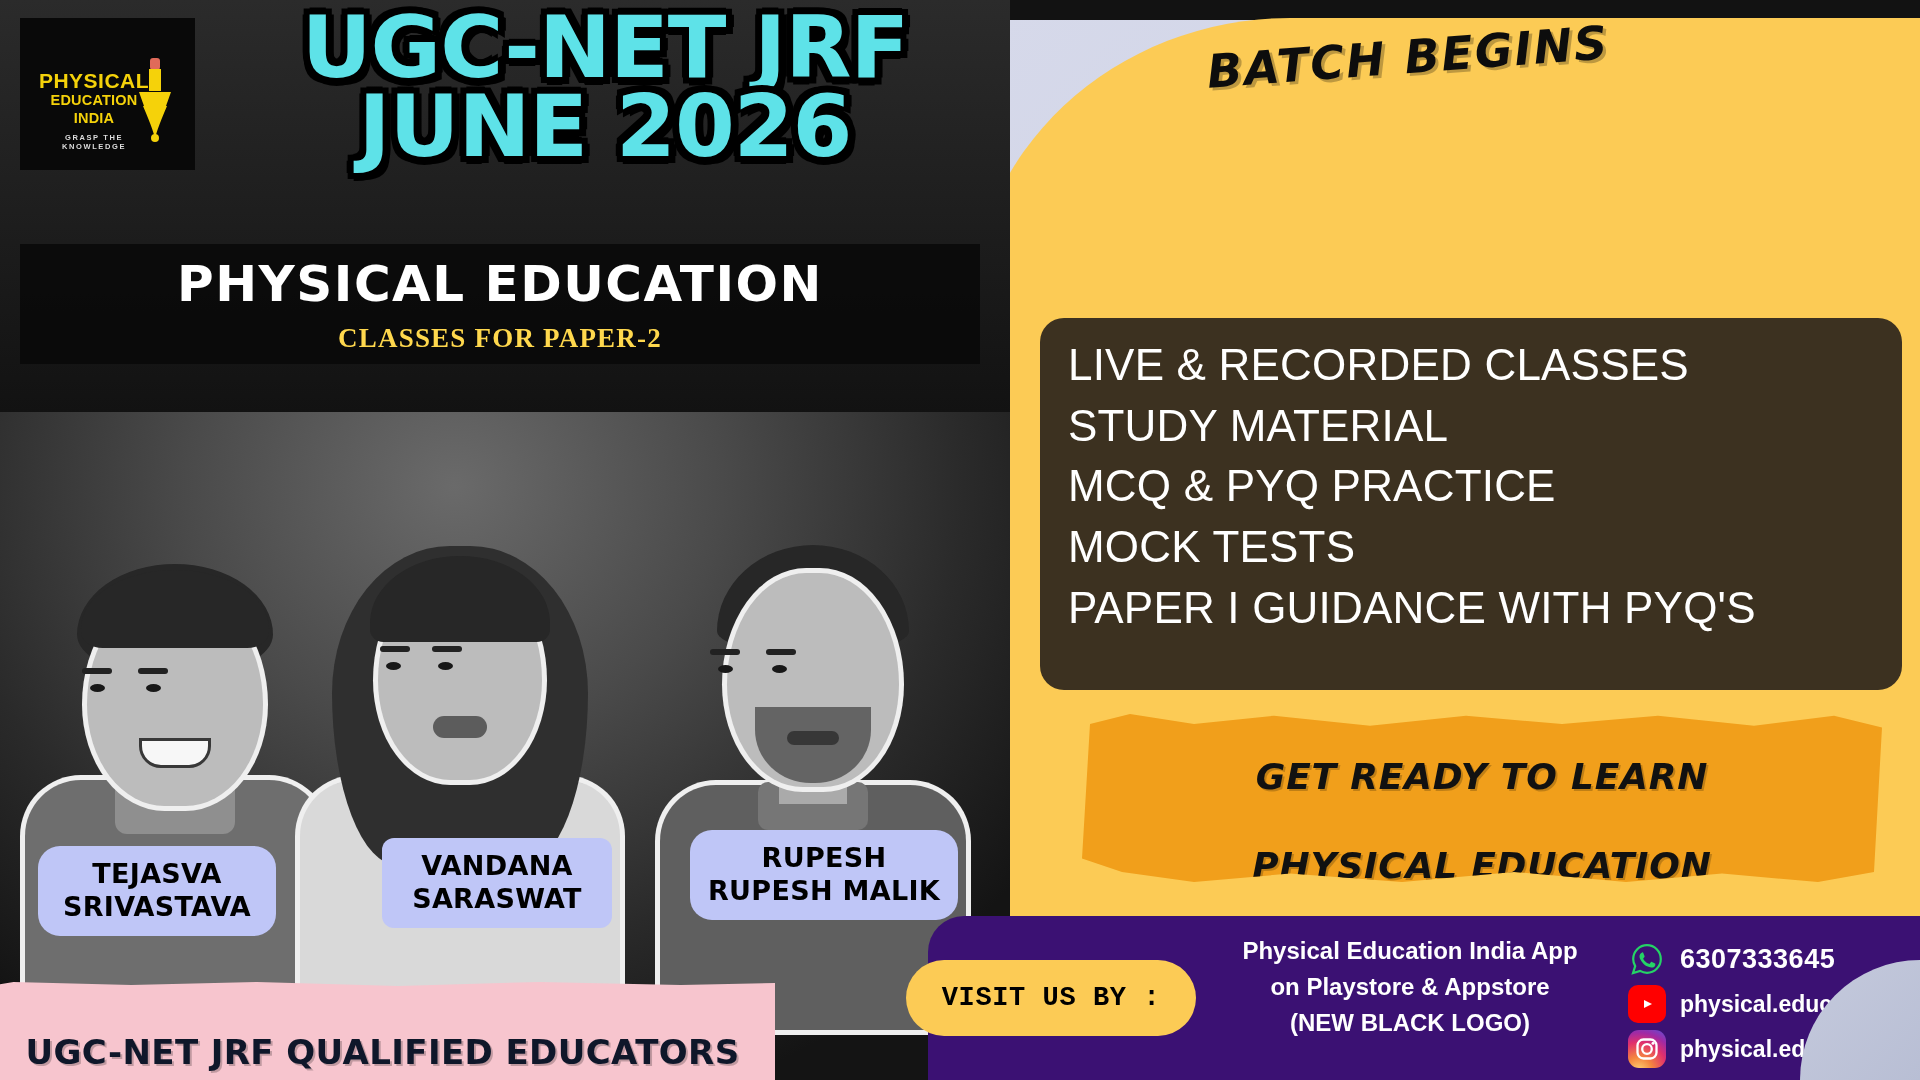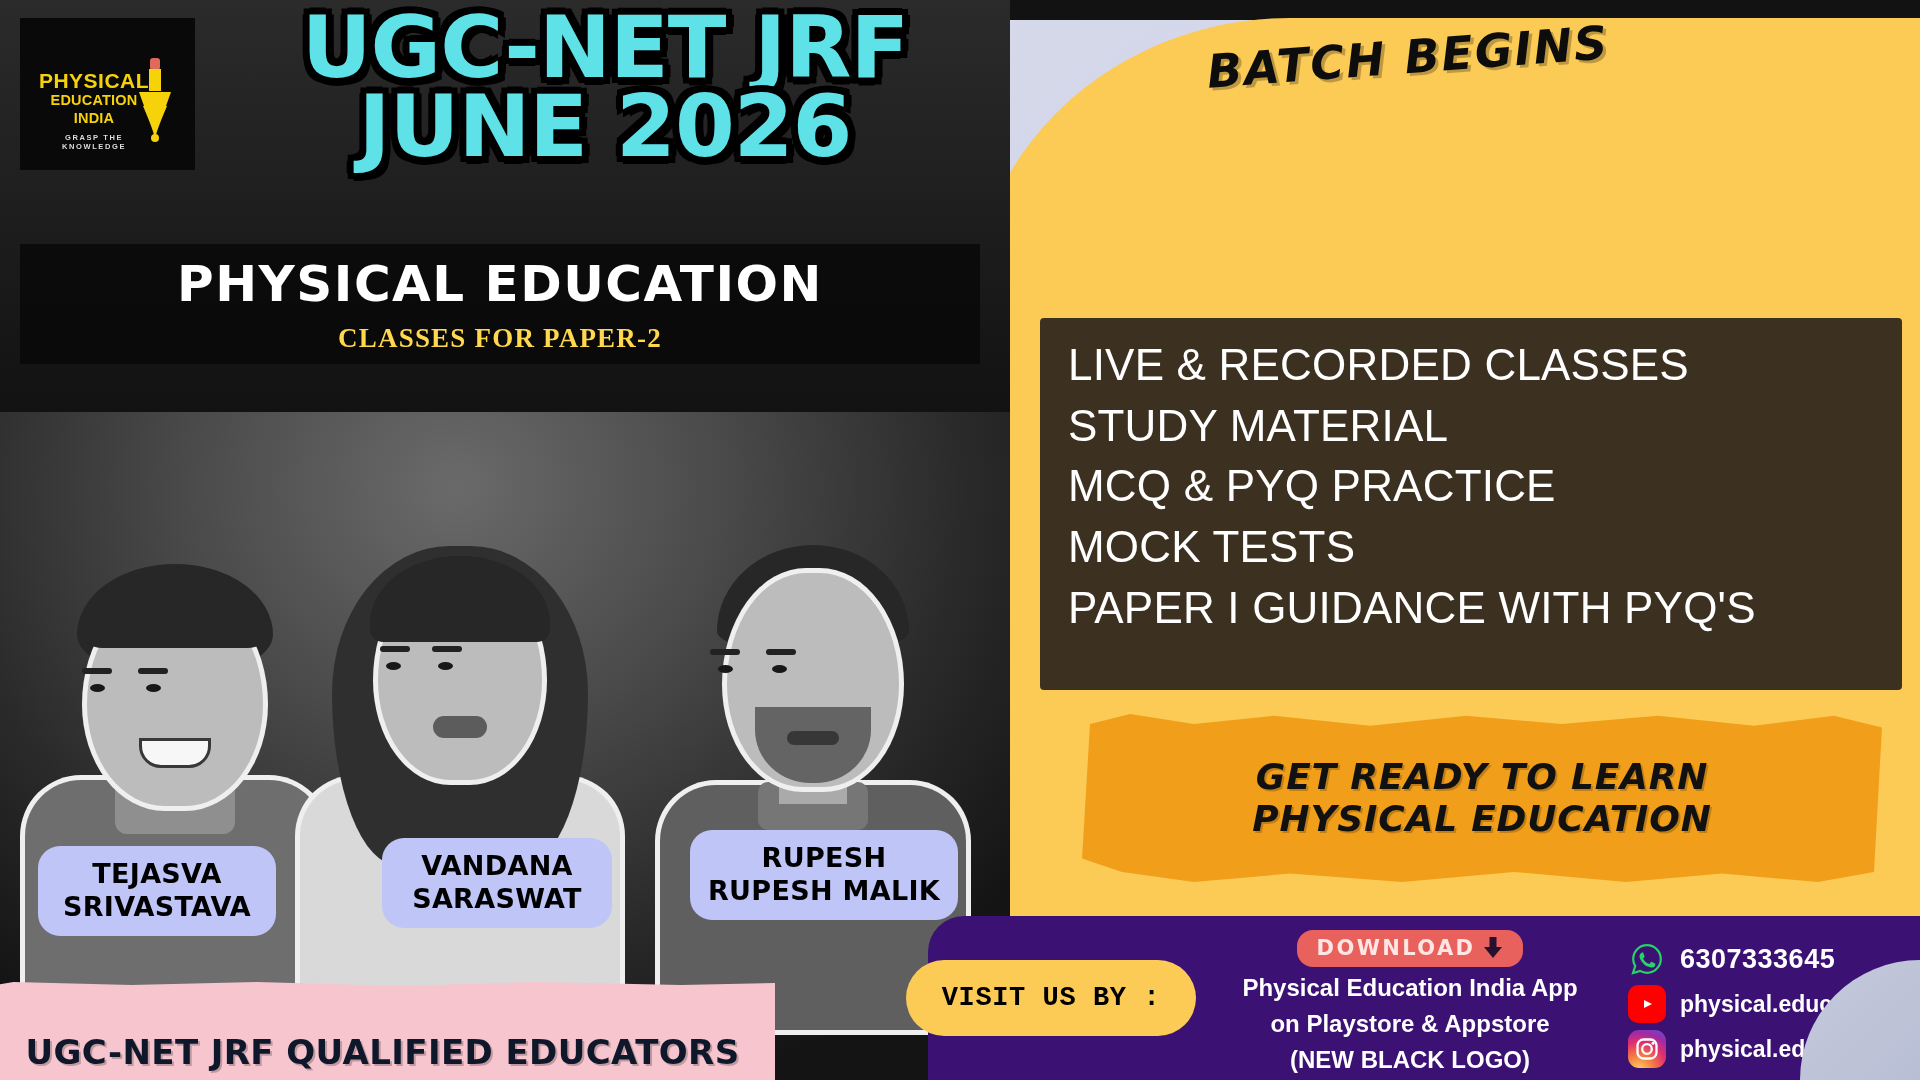--- a/index.html
+++ b/index.html
@@ -94,21 +94,21 @@
   .badge {
     position:absolute; background:#BFC6F7; border-radius:22px;
     display:flex; flex-direction:column; align-items:center; justify-content:center;
     padding:12px 16px; text-align:center; z-index:6;
   }
   .badge span {
     color:#000; font-weight:900; font-size:27px; line-height:1.22; letter-spacing:.3px;
     font-family:"DejaVu Sans", sans-serif; white-space:nowrap;
   }
   .b1 { left:38px; top:846px; width:238px; }
-  .b2 { left:382px; top:838px; width:230px; }
+  .b2 { left:382px; top:838px; width:230px;border-radius:12px; }
   .b3 { left:690px; top:830px; width:268px; }
 
   
   .pink-strip {
     position:absolute; left:-10px; bottom:0; width:785px; height:98px;
     background:#F7C5CE; z-index:7;
     display:flex; align-items:center; justify-content:center;
     clip-path: polygon(0 4%,3% 0,18% 3%,34% 0,52% 4%,70% 0,88% 3%,100% 1%,100% 100%,0 100%);
   }
   .pink-strip span {
@@ -150,21 +150,21 @@
     font-family:"DejaVu Sans", sans-serif;
     -webkit-text-stroke:5px #000;
     paint-order:stroke fill;
     text-shadow:4px 5px 0 rgba(0,0,0,.35);
   }
   .date-1 { font-size:86px; }
   .date-2 { font-size:92px; }
 
   .features {
     position:absolute; left:30px; top:318px; width:862px; height:372px;
-    background:#3C3120; border-radius:4px; z-index:4;
+    background:#3C3120; border-radius:24px; z-index:4;
     padding:24px 28px 18px 28px;
     display:flex; flex-direction:column; justify-content:space-between;
   }
   .features li {
     list-style:none; color:#FFFFFF; font-weight:500; font-size:44px;
     letter-spacing:.2px; line-height:1.06; white-space:nowrap;
     font-family:"Liberation Sans", sans-serif;
   }
   .features ul { display:flex; flex-direction:column; gap:14px; }
 
@@ -172,20 +172,21 @@
     position:absolute; left:72px; top:714px; width:800px; height:168px; z-index:4;
     background:#F19F1B;
     display:flex; flex-direction:column; align-items:center; justify-content:center;
     clip-path: polygon(1% 6%,6% 0,14% 6%,24% 1%,36% 7%,48% 1%,60% 6%,72% 1%,84% 7%,94% 1%,100% 8%,99% 94%,92% 100%,80% 95%,68% 100%,54% 94%,40% 100%,26% 95%,14% 100%,5% 94%,0 86%);
   }
   .tagline-box div {
     color:#111; font-weight:900; font-style:italic; font-size:36px; line-height:1.16;
     letter-spacing:.8px; text-align:center;
     font-family:"DejaVu Sans", sans-serif;
     text-shadow:2px 2px 0 rgba(0,0,0,.2);
+    margin-top:47px;
   }
 
   
   .purple-bar {
     position:absolute; left:928px; top:916px; width:992px; height:164px;
     background:#3B1173; border-radius:36px 0 0 0; z-index:9;
     display:flex; align-items:center;
   }
   .visit-pill {
     position:absolute; left:-22px; top:44px; width:290px; height:76px;
@@ -357,27 +358,20 @@
     </div>
   </div>
 
   <div class="purple-bar">
 
     <div class="visit-pill">
       <span>VISIT US BY :</span>
     </div>
 
     <div class="app-col">
-      <div class="download-badge">
-        <span>DOWNLOAD</span>
-        <svg width="20" height="22" viewBox="0 0 20 22">
-          <rect x="6.5" y="0" width="7" height="11" fill="#2a1030"></rect>
-          <path d="M1 10 L19 10 L10 21 Z" fill="#2a1030"></path>
-        </svg>
-      </div>
       <div class="app-line">Physical Education India App</div>
       <div class="app-line">on Playstore &amp; Appstore</div>
       <div class="app-line">(NEW BLACK LOGO)</div>
     </div>
 
     <div class="socials">
       <div class="srow phone">
         <span class="ic ic-wa">
           <svg width="34" height="34" viewBox="0 0 34 34">
             <path d="M17 3.2C9.4 3.2 3.2 9.4 3.2 17c0 2.6.7 5 2 7.1L3 31l7.1-2.1c2 1.2 4.4 1.9 6.9 1.9 7.6 0 13.8-6.2 13.8-13.8S24.6 3.2 17 3.2z" fill="none" stroke="#25D366" stroke-width="2.2"></path>

